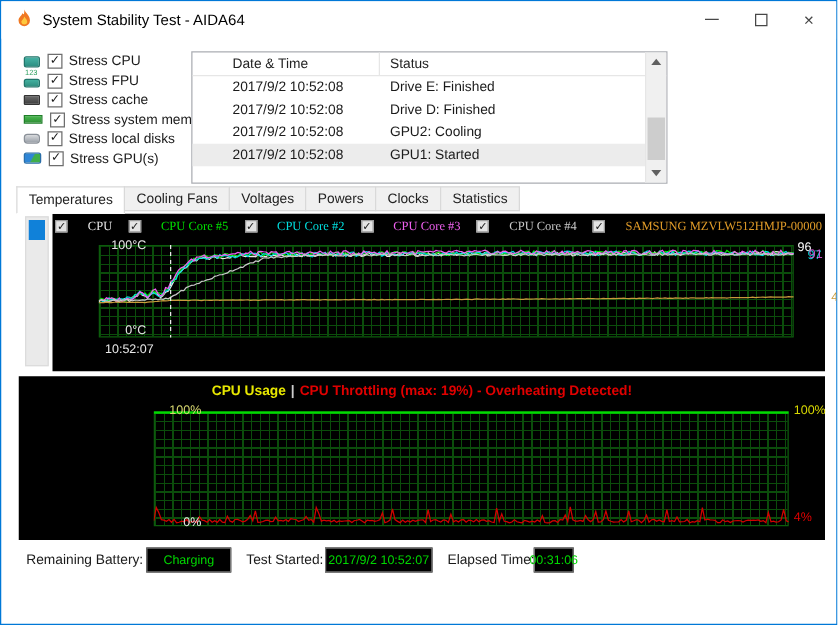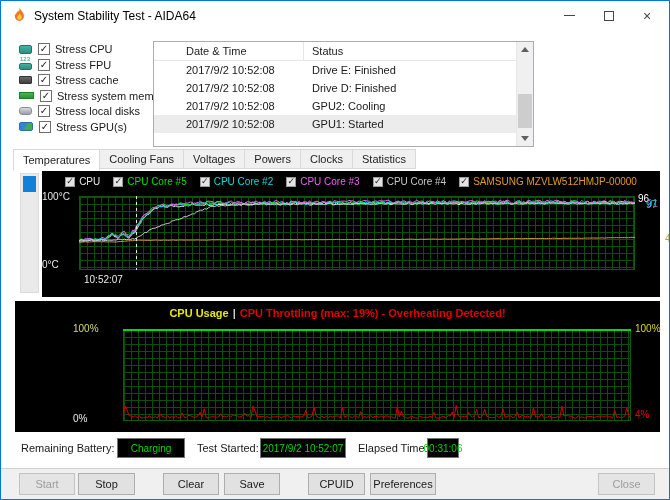--- a/index.html
+++ b/index.html
@@ -49,38 +49,38 @@
   .sb-thumb{position:absolute;left:1px;right:1px;top:50%;height:33%;background:#cdcdcd;}
   
   .tabs{position:absolute;left:13px;top:148px;height:22px;display:flex;align-items:flex-start;font-size:11px;color:#222;}
   .tab{height:20px;padding:0 9px;display:flex;align-items:center;background:#f0f0f0;border:1px solid #d9d9d9;margin-left:-1px;white-space:nowrap;}
   .tab.active{height:22px;background:#fff;border-bottom:1px solid #fff;z-index:2;}
   
   .chart-panel{position:absolute;background:#000;}
   .temp-panel{left:41px;top:170px;width:618px;height:126px;}
   .usage-panel{left:14px;top:300px;width:645px;height:131px;}
   .legend{position:absolute;left:0;right:0;top:5px;display:flex;justify-content:center;gap:13px;align-items:center;}
-  .legend-item{display:flex;align-items:center;gap:4px;}
+  .legend-item{display:flex;gap:16px;font-family:Liberation Serif, serif;}
   .legend-checkbox{width:10px;height:10px;background:#e4e4e4;border:1px solid #9a9a9a;display:flex;align-items:center;justify-content:center;font-size:9px;line-height:1;color:#222;}
   .legend-checkbox::after{content:"✓";}
   .legend-label{font-size:10px;white-space:nowrap;}
   .grid{position:absolute;border:1px solid #0c5c0c;
     background-image:
       repeating-linear-gradient(to right, #0b4d0b 0 1px, transparent 1px 7px),
       repeating-linear-gradient(to bottom, #0b4d0b 0 1px, transparent 1px 7px);
   }
   .temp-grid{left:37px;top:25px;width:556px;height:74px;}
   .usage-grid{left:108px;top:28px;width:508px;height:92px;}
   .plot-svg{position:absolute;display:block;}
   .temp-svg{left:37px;top:25px;width:556px;height:74px;}
   .usage-svg{left:108px;top:28px;width:508px;height:92px;}
   .dashed-v{position:absolute;top:25px;height:74px;width:1px;
     background-image:repeating-linear-gradient(to bottom,#e8e8e8 0 3px,transparent 3px 6px);}
   .clabel{position:absolute;font-size:10px;color:#e8e8e8;white-space:nowrap;}
-  .clabel.right-align{}
+  .clabel.right-align{text-align:right;margin-left:42px;}
   .usage-title{position:absolute;top:6px;left:0;right:0;text-align:center;font-size:11px;font-weight:bold;white-space:nowrap;}
   .t-sep{color:#cccccc;padding:0 4px;}
   
   .status-label{position:absolute;top:441px;font-size:11px;color:#1a1a1a;white-space:nowrap;}
   .status-box{position:absolute;top:437px;height:20px;background:#000;border:1px solid #767676;
     color:#00d800;font-size:10px;display:flex;align-items:center;justify-content:center;white-space:nowrap;}
   
   .button-bar{position:absolute;left:0;right:0;bottom:0;height:31px;background:#f0f0f0;border-top:1px solid #d0d0d0;}
   .btn{position:absolute;top:4px;height:22px;background:#e1e1e1;border:1px solid #adadad;
     font-size:11px;color:#1a1a1a;display:flex;align-items:center;justify-content:center;}
@@ -241,23 +241,14 @@
     <span class="clabel" style="left:620px;top:108px;color:#e00000;">4%</span>
   </div>
 
   <span class="status-label" style="left:20px;">Remaining Battery:</span>
   <span class="status-box" style="left:116px;width:68px;">Charging</span>
   <span class="status-label" style="left:196px;">Test Started:</span>
   <span class="status-box" style="left:259px;width:86px;">2017/9/2 10:52:07</span>
   <span class="status-label" style="left:357px;">Elapsed Time:</span>
   <span class="status-box" style="left:426px;width:32px;">00:31:06</span>
 
-  <div class="button-bar">
-    <span class="btn disabled" style="left:18px;width:56px;">Start</span>
-    <span class="btn" style="left:77px;width:57px;">Stop</span>
-    <span class="btn" style="left:162px;width:56px;">Clear</span>
-    <span class="btn" style="left:223px;width:56px;">Save</span>
-    <span class="btn" style="left:307px;width:57px;">CPUID</span>
-    <span class="btn" style="left:369px;width:66px;">Preferences</span>
-    <span class="btn disabled" style="left:597px;width:57px;">Close</span>
-  </div>
 
 </div>
 
 </body></html>

